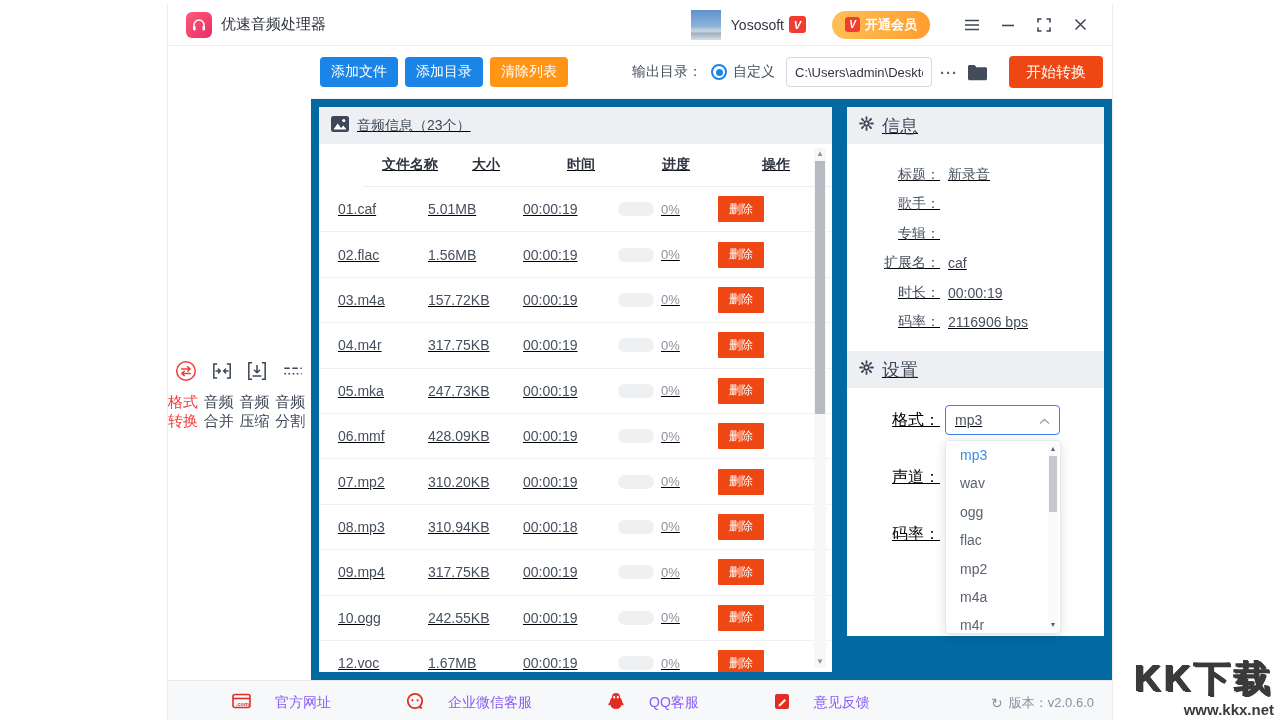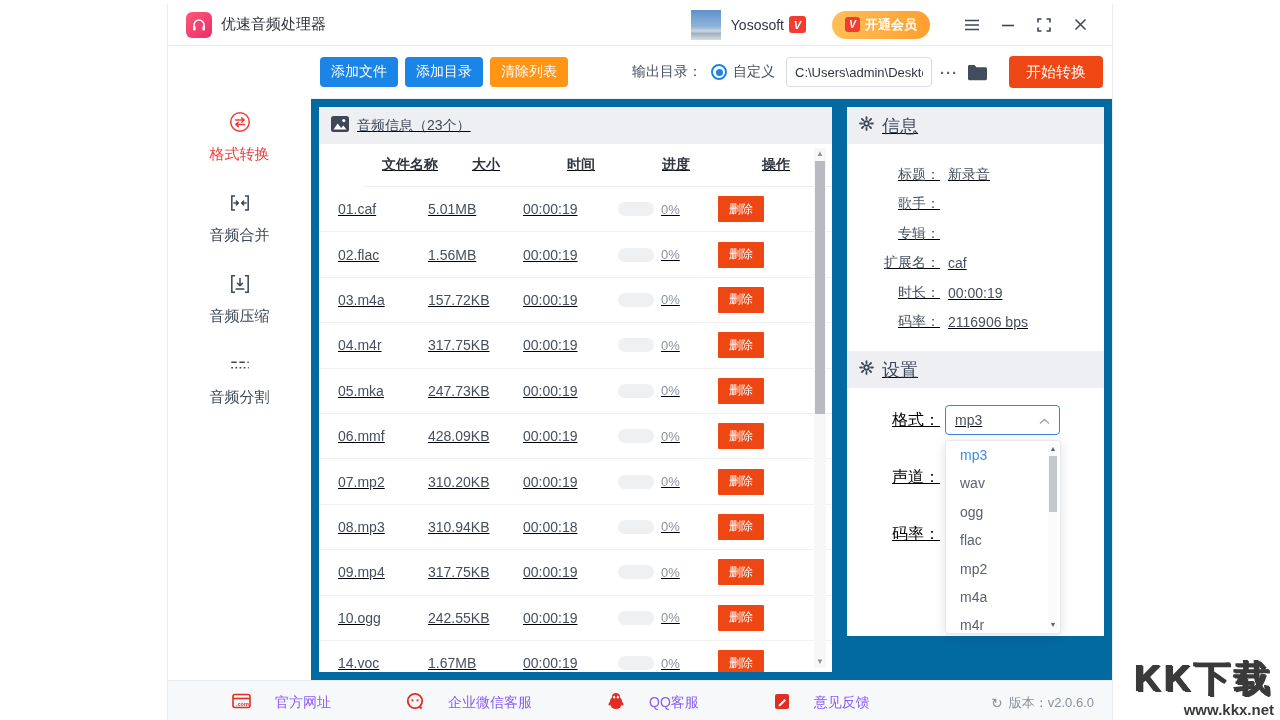--- a/index.html
+++ b/index.html
@@ -27,22 +27,22 @@
     background:linear-gradient(90deg,#ffbf57,#ff9e2e); color:#fff; font-size:13px;
     font-weight:bold; display:flex; align-items:center; gap:5px; padding:0 13px;
     font-family:inherit; }
   .vip-btn .vip-badge { margin-left:0; width:15px; height:15px; font-size:10px; }
   .win-controls { margin-left:24px; display:flex; align-items:center; }
   .wc { width:36px; height:30px; display:flex; align-items:center; justify-content:center;
     cursor:pointer; color:#3d4655; }
 
   
   .main { flex:1; display:flex; min-height:0; }
-  .sidebar { flex:0 0 143px; padding-top:64px; display:flex; flex-direction:column;
-    align-items:center; gap:27px; background:#fff;font-family:Liberation Serif, serif; }
+  .sidebar { flex:0 0 143px; padding-top:64px; display:flex; flex-direction:row;
+    align-items:center; background:#fff; }
   .side-item { display:flex; flex-direction:column; align-items:center; gap:7px;
     color:#3d4757; font-size:15px; cursor:pointer; }
   .side-item.active { color:#f03c3c; }
 
   .right-col { flex:1; display:flex; flex-direction:column; min-width:0; }
   .toolbar { flex:0 0 53px; display:flex; align-items:center; padding:0 9px;
     border-bottom:1px solid #eef0f3; background:#fff; }
   .btn { height:30px; border:none; border-radius:4px; color:#fff; font-size:14px;
     padding:0 11px; margin-right:7px; cursor:pointer; font-family:inherit; }
   .btn-blue { background:#1b84e7; }
@@ -359,21 +359,21 @@
               <span class="c-name">10.ogg</span>
               <span class="c-size">242.55KB</span>
               <span class="c-time">00:00:19</span>
               <span class="c-prog prog">
                   <span class="pill"></span>
                   <span class="pct">0%</span>
                 </span>
               <span class="c-act"><button class="del-btn">删除</button></span>
             </div>
             <div class="trow">
-              <span class="c-name">14.voc</span>
+              <span class="c-name">12.voc</span>
               <span class="c-size">1.67MB</span>
               <span class="c-time">00:00:19</span>
               <span class="c-prog prog">
                   <span class="pill"></span>
                   <span class="pct">0%</span>
                 </span>
               <span class="c-act"><button class="del-btn">删除</button></span>
             </div>
           </div>
           <div class="vscroll">

